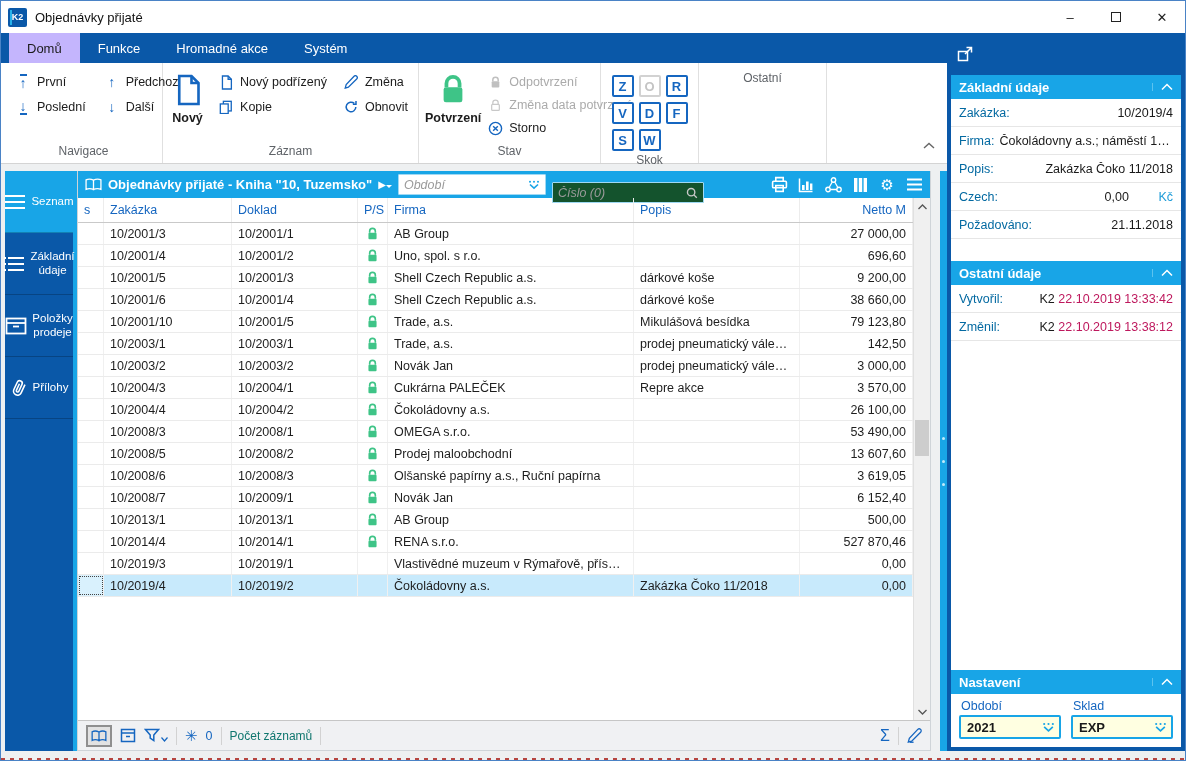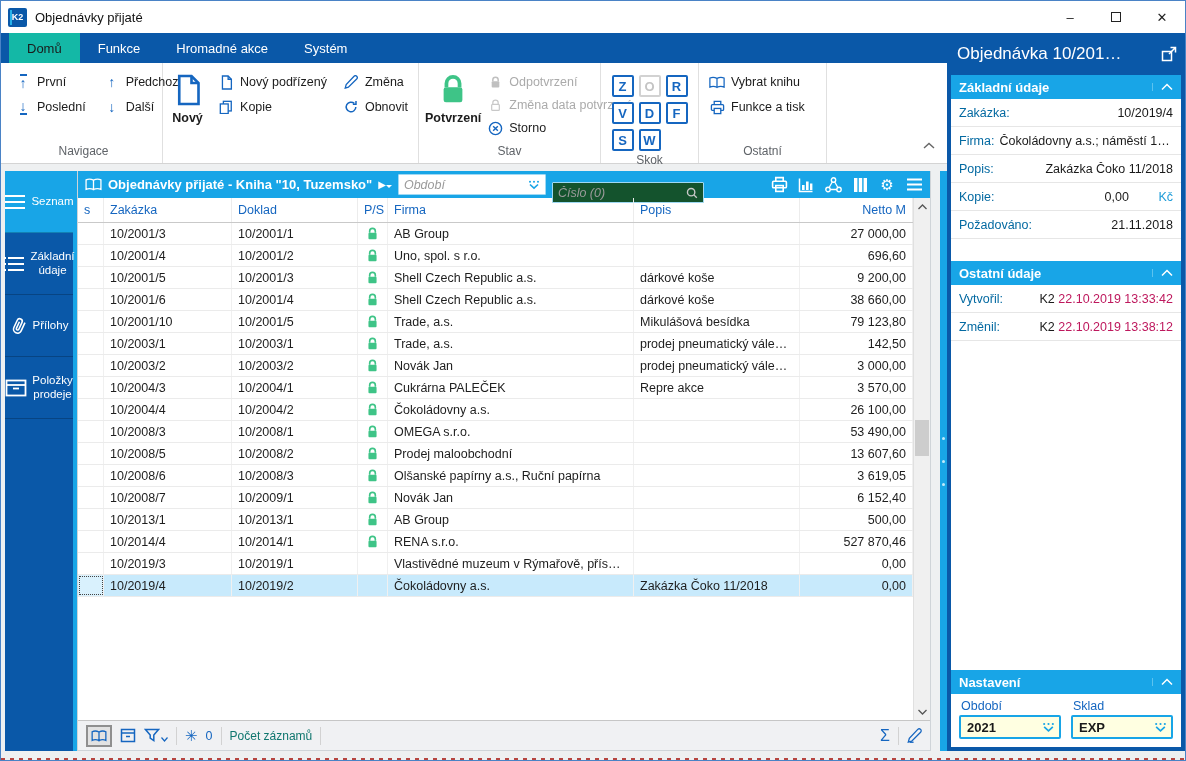--- a/index.html
+++ b/index.html
@@ -16,21 +16,21 @@
   .win-btn { width:46px; display:flex; align-items:center; justify-content:center; color:#222; font-size:13px; }
   .maxbox { width:10px; height:10px; border:1px solid #222; display:inline-block; }
 
   
   .bodyrow { flex:1; display:flex; min-height:0; }
   .leftcol { width:948px; display:flex; flex-direction:column; min-width:0; }
 
   
   .tabbar { height:30px; background:#0a58a8; display:flex; align-items:stretch; padding-left:8px; }
   .rtab { padding:0 18px; color:#fff; font-size:13px; display:flex; align-items:center; }
-  .rtab.active { background:#14b8a6; color:#1a1a1a;text-align:center; }
+  .rtab.active { background:#c4b5fd; color:#1a1a1a;text-align:center; }
 
   
   .ribbon { height:101px; background:#fff; border-bottom:1px solid #d4d4d4; display:flex; position:relative; padding-left:4px; }
   .rgroup { display:flex; flex-direction:column; border-right:1px solid #e0e0e0; padding:6px 6px 0 6px; }
   .rgroup-content { flex:1; display:flex; align-items:flex-start; }
   .rgroup-label { text-align:center; color:#5f6368; font-size:12px; padding:2px 4px 5px; }
   .smallbtns { display:flex; flex-direction:column; gap:7px; padding-top:4px; }
   .sbtn { display:flex; align-items:center; gap:6px; color:#1c1c1c; white-space:nowrap; padding:1px 4px; }
   .sbtn .ic { width:16px; height:16px; display:inline-flex; align-items:center; justify-content:center; color:#1566c0; flex:0 0 auto; }
   .sbtn.disabled { color:#ababab; }
@@ -235,20 +235,21 @@
                   <span class="ic">
                     <svg width="14" height="14" viewBox="0 0 16 16">
                       <path d="M13.5 8a5.5 5.5 0 1 1-1.8-4.1" fill="none" stroke="#1566c0" stroke-width="1.7"></path>
                       <path d="M13.7 1.2v3.6h-3.6" fill="none" stroke="#1566c0" stroke-width="1.7"></path>
                     </svg>
                   </span>
                   <span>Obnovit</span>
                 </div>
             </div>
           </div>
+          <div class="rgroup-label">Záznam</div>
         </div>
 
         <div class="rgroup" style="width:182px">
           <div class="rgroup-content">
             <div class="bigbtn" style="width:62px">
               <span class="bic">
                 <svg width="30" height="32" viewBox="0 0 16 17">
                     <path d="M4.5 7V5a3.5 3.5 0 0 1 7 0v2" fill="none" stroke="#3ec487" stroke-width="2"></path>
                     <rect x="3" y="7" width="10" height="8" rx="1.2" fill="#3ec487"></rect>
                   </svg>
@@ -298,42 +299,20 @@
               <span class="key">D</span>
               <span class="key">F</span>
               <span class="key">S</span>
               <span class="key">W</span>
             </div>
           </div>
           <div class="rgroup-label">Skok</div>
         </div>
 
         <div class="rgroup" style="width:128px">
-          <div class="rgroup-content">
-            <div class="smallbtns">
-              <div class="sbtn">
-                  <span class="ic">
-                    <svg width="16" height="13" viewBox="0 0 18 14">
-                      <path d="M1 2c2.5-1.2 5-1.2 8 .3v10C6 11 3.5 11 1 12.2zM17 2c-2.5-1.2-5-1.2-8 .3v10c3-1.3 5.5-1.3 8-.1z" fill="none" stroke="#1566c0" stroke-width="1.4"></path>
-                    </svg>
-                  </span>
-                  <span>Vybrat knihu</span>
-                </div>
-              <div class="sbtn">
-                  <span class="ic">
-                    <svg width="15" height="15" viewBox="0 0 16 16">
-                      <path d="M4.5 5V1.5h7V5" fill="none" stroke="#1566c0" stroke-width="1.4"></path>
-                      <rect x="1.5" y="5" width="13" height="6" rx="1" fill="none" stroke="#1566c0" stroke-width="1.4"></rect>
-                      <rect x="4.5" y="9" width="7" height="5.5" fill="#fff" stroke="#1566c0" stroke-width="1.4"></rect>
-                    </svg>
-                  </span>
-                  <span>Funkce a tisk</span>
-                </div>
-            </div>
-          </div>
           <div class="rgroup-label">Ostatní</div>
         </div>
 
         <span class="ribbon-collapse">
           <svg width="12" height="8" viewBox="0 0 12 8">
               <path d="M1 6l5-4.5L11 6" fill="none" stroke="#666" stroke-width="1.4"></path>
             </svg>
         </span>
       </div>
 
@@ -345,34 +324,34 @@
                 <path d="M1 2h20M1 8h20M1 14h20" stroke="#fff" stroke-width="2.2"></path>
               </svg>
             <span>Seznam</span>
           </div>
           <div class="side-item">
             <svg width="22" height="16" viewBox="0 0 22 16">
                 <path d="M5 2h16M5 8h16M5 14h16" stroke="#fff" stroke-width="2"></path>
                 <path d="M1 2h2M1 8h2M1 14h2" stroke="#fff" stroke-width="2"></path>
               </svg>
             <span>Základní údaje</span>
-          </div>
-          <div class="side-item">
-            <svg width="18" height="20" viewBox="0 0 18 20">
-                <path d="M13 4.5v9a4 4 0 0 1-8 0v-8a2.6 2.6 0 0 1 5.2 0v7.5a1.3 1.3 0 0 1-2.6 0V6" fill="none" stroke="#fff" stroke-width="1.6" transform="rotate(25 9 10)"></path>
-              </svg>
-            <span>Přílohy</span>
           </div>
           <div class="side-item">
             <svg width="22" height="18" viewBox="0 0 22 18">
                 <rect x="1.5" y="1.5" width="19" height="15" fill="none" stroke="#fff" stroke-width="1.8"></rect>
                 <path d="M1.5 6h19" stroke="#fff" stroke-width="1.8"></path>
                 <path d="M8 9.5h6" stroke="#fff" stroke-width="1.8"></path>
               </svg>
             <span>Položky prodeje</span>
+          </div>
+          <div class="side-item">
+            <svg width="18" height="20" viewBox="0 0 18 20">
+                <path d="M13 4.5v9a4 4 0 0 1-8 0v-8a2.6 2.6 0 0 1 5.2 0v7.5a1.3 1.3 0 0 1-2.6 0V6" fill="none" stroke="#fff" stroke-width="1.6" transform="rotate(25 9 10)"></path>
+              </svg>
+            <span>Přílohy</span>
           </div>
           <div style="flex:1"></div>
         </div>
 
         <div class="tablepanel">
 
           <div class="browserbar">
             <svg width="17" height="13" viewBox="0 0 18 14">
                 <path d="M1 2c2.5-1.2 5-1.2 8 .3v10C6 11 3.5 11 1 12.2zM17 2c-2.5-1.2-5-1.2-8 .3v10c3-1.3 5.5-1.3 8-.1z" fill="none" stroke="#fff" stroke-width="1.4"></path>
               </svg>
@@ -769,21 +748,20 @@
         <div class="splitter">
             <i></i>
             <i></i>
             <i></i>
           </div>
       </div>
     </div>
 
     <div class="rightpanel">
       <div class="rp-title">
-        <span class="t">Objednávka 10/201…</span>
         <svg width="16" height="16" viewBox="0 0 16 16">
             <rect x="1.5" y="5.5" width="9" height="9" fill="none" stroke="#fff" stroke-width="1.5"></rect>
             <path d="M8 8l6-6M9.5 1.5H14.5V6.5" fill="none" stroke="#fff" stroke-width="1.5"></path>
           </svg>
       </div>
       <div class="rp-body">
         <div class="sect">
           <div class="sect-head">
             <span>Základní údaje</span>
             <span class="chev">
@@ -798,21 +776,21 @@
           </div>
           <div class="frow inline">
             <span class="lbl">Firma:</span>
             <span class="val">Čokoládovny a.s.; náměstí 1. kv…</span>
           </div>
           <div class="frow">
             <span class="lbl">Popis:</span>
             <span class="val">Zakázka Čoko 11/2018</span>
           </div>
           <div class="frow">
-            <span class="lbl">Kopie:</span>
+            <span class="lbl">Czech:</span>
             <span class="val"><span>0,00</span><span class="suffix-blue"> Kč</span></span>
           </div>
           <div class="frow">
             <span class="lbl">Požadováno:</span>
             <span class="val">21.11.2018</span>
           </div>
           <div style="height:18px"></div>
         </div>
 
         <div class="sect">

